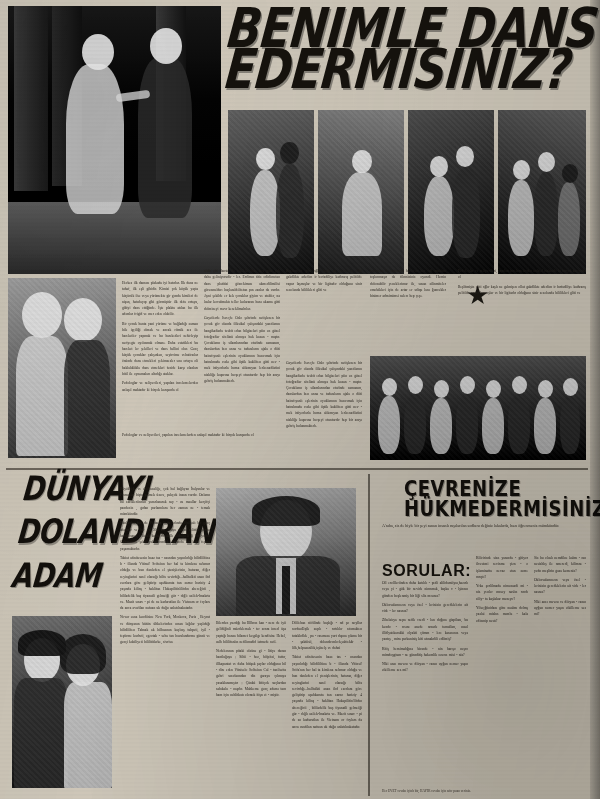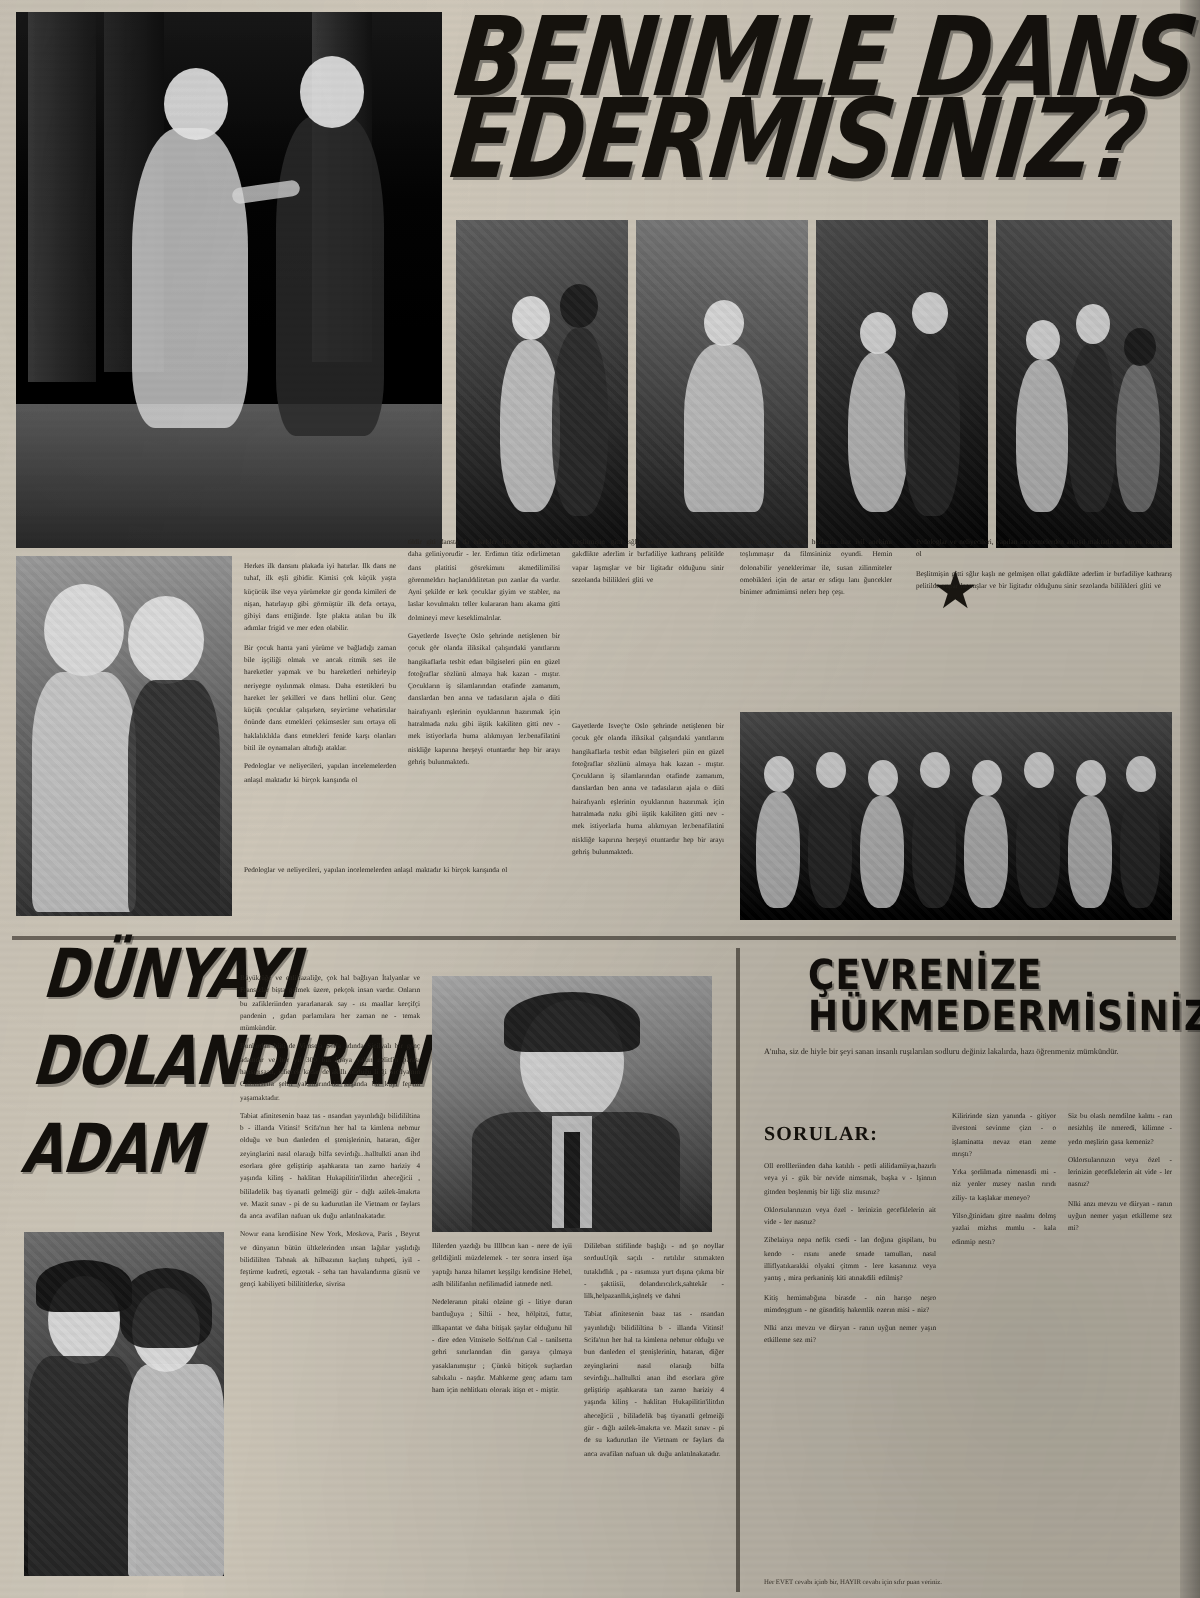--- a/index.html
+++ b/index.html
@@ -113,23 +113,23 @@
   .deck {
     position:absolute;
     font-family: "Liberation Serif", serif;
     font-size: 4.1px;
     line-height: 1.6;
     color: #322d26;
     text-align: justify;
   }
   .sorular {
     position:absolute;
-    font-family:Liberation Serif, serif;
+    font-family:Liberation Sans, sans-serif;
     font-weight:700;
-    font-size: 10px;
+    font-size: 16px;
     letter-spacing: .6px;
     color:#191610;
   }
 
   .rule {
     position:absolute;
     background: #4b463e;
     opacity:.75;
   }
   .star {

